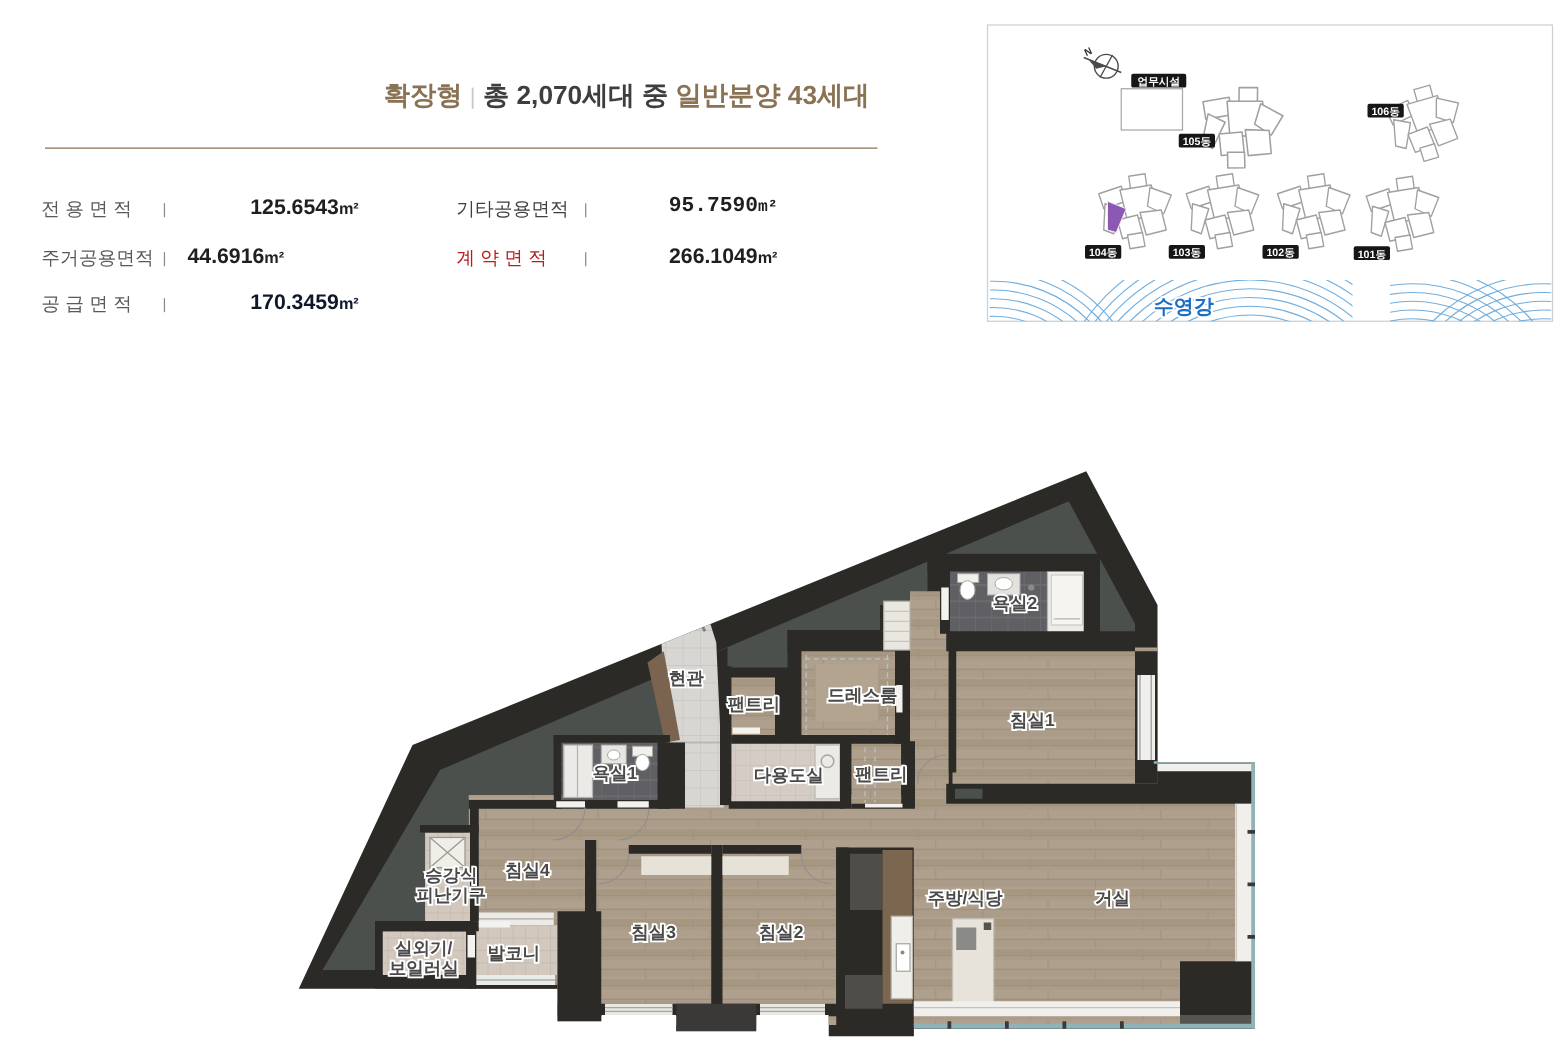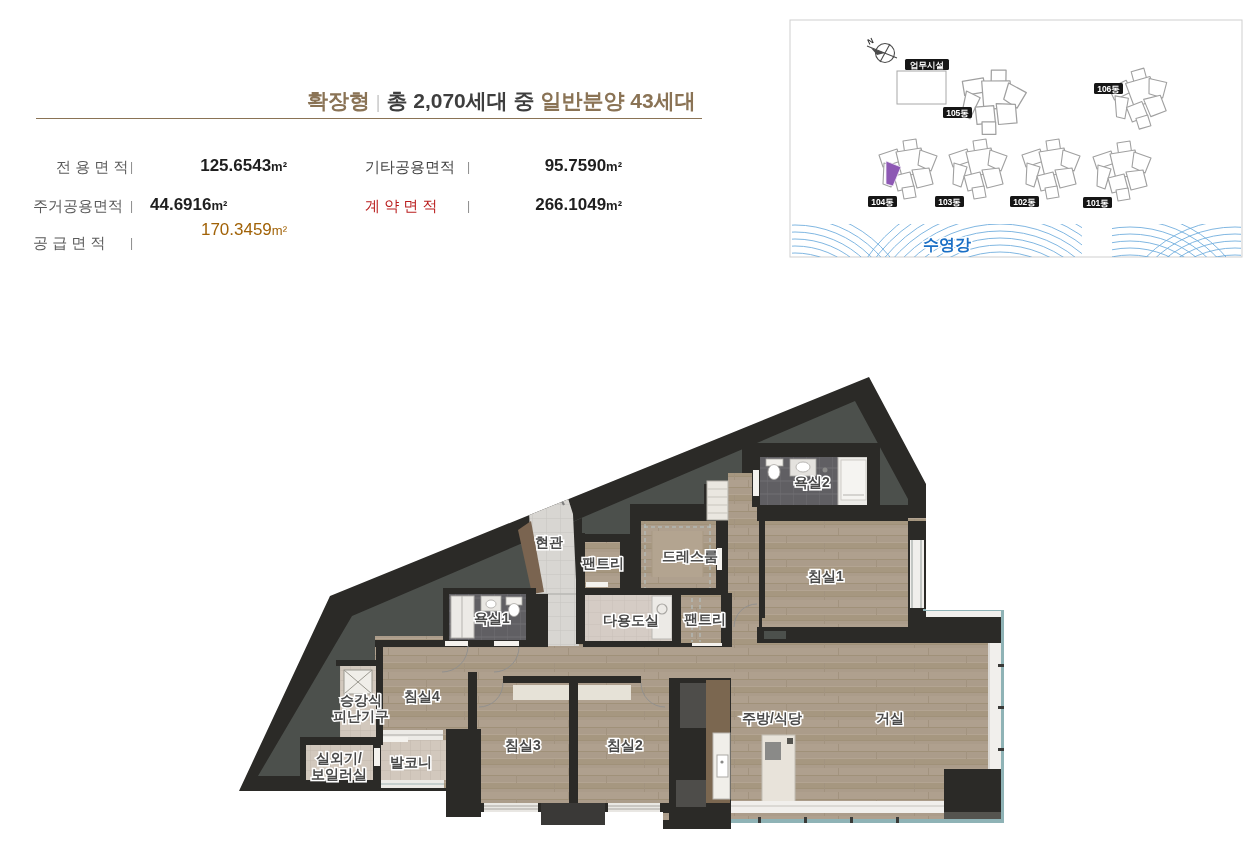--- a/index.html
+++ b/index.html
@@ -4,41 +4,41 @@
 <style>
 html,body{margin:0;padding:0;background:#ffffff;font-family:"Liberation Sans",sans-serif;}
 #page{position:relative;width:1250px;height:850px;overflow:hidden;background:#fff;}
 .abs{position:absolute;white-space:nowrap;}
 </style>
 </head>
 <body>
 <div id="page">
 
 
-<div class="abs" style="left:307px;top:62px;font-size:21px;font-weight:bold;color:#8a7355;margin-top:25px;">확장형 <span style="color:#c9c9c9;font-weight:normal;font-size:18px;">|</span> <span style="color:#3e3e3e;">총 2,070세대 중</span> 일반분양 43세대</div>
+<div class="abs" style="left:307px;top:62px;font-size:21px;font-weight:bold;color:#8a7355;">확장형 <span style="color:#c9c9c9;font-weight:normal;font-size:18px;">|</span> <span style="color:#3e3e3e;">총 2,070세대 중</span> 일반분양 43세대</div>
 
 <div class="abs" style="left:36px;top:118px;width:666px;height:1px;background:#8a7355;"></div>
 
-<div class="abs" style="left:33px;top:158px;font-size:15px;color:#5a5a5a;margin-left:23px;">전 용 면 적</div>
+<div class="abs" style="left:33px;top:158px;font-size:15px;color:#5a5a5a;">전 용 면 적</div>
 <div class="abs" style="left:130px;top:160px;font-size:12px;color:#8a8a8a;">|</div>
 <div class="abs" style="left:150px;top:156px;width:137px;text-align:right;font-size:17px;font-weight:bold;color:#1f1f1f;">125.6543<span style="font-size:13px;">m²</span></div>
 <div class="abs" style="left:365px;top:158px;font-size:15px;color:#404040;">기타공용면적</div>
 <div class="abs" style="left:467px;top:160px;font-size:12px;color:#8a8a8a;">|</div>
-<div class="abs" style="left:480px;top:156px;width:142px;text-align:right;font-size:17px;font-weight:bold;color:#1f1f1f;">95.7590<span style="font-size:13px;">m²</span></div>
+<div class="abs" style="left:480px;top:156px;width:142px;text-align:right;font-size:17px;font-weight:bold;color:#1f1f1f;font-family:Liberation Mono, monospace;">95.7590<span style="font-size:13px;">m²</span></div>
 
 <div class="abs" style="left:33px;top:197px;font-size:15px;color:#5a5a5a;">주거공용면적</div>
 <div class="abs" style="left:130px;top:199px;font-size:12px;color:#8a8a8a;">|</div>
 <div class="abs" style="left:150px;top:195px;width:137px;font-size:17px;font-weight:bold;color:#1f1f1f;">44.6916<span style="font-size:13px;">m²</span></div>
 <div class="abs" style="left:365px;top:197px;font-size:15px;color:#b91c1c;">계 약 면 적</div>
 <div class="abs" style="left:467px;top:199px;font-size:12px;color:#8a8a8a;">|</div>
 <div class="abs" style="left:480px;top:195px;width:142px;text-align:right;font-size:17px;font-weight:bold;color:#1f1f1f;">266.1049<span style="font-size:13px;">m²</span></div>
 
 <div class="abs" style="left:33px;top:234px;font-size:15px;color:#5a5a5a;">공 급 면 적</div>
 <div class="abs" style="left:130px;top:236px;font-size:12px;color:#8a8a8a;">|</div>
-<div class="abs" style="left:150px;top:220px;width:137px;text-align:right;font-size:17px;font-weight:normal;color:#a16207;">170.3459<span style="font-size:13px;">m²</span></div>
+<div class="abs" style="left:150px;top:232px;width:137px;text-align:right;font-size:17px;font-weight:bold;color:#0f172a;">170.3459<span style="font-size:13px;">m²</span></div>
 
 <svg class="abs" style="left:0;top:0;" width="1250" height="850" viewBox="0 0 1250 850">
 <defs>
 <pattern id="wd" width="90" height="24" patternUnits="userSpaceOnUse">
   <rect width="90" height="24" fill="#ab9c8a"></rect>
   <rect y="0" width="90" height="7" fill="#afa08e"></rect>
   <rect y="15" width="90" height="5" fill="#a69780"></rect>
   <rect y="7" width="90" height="1" fill="#a09179"></rect>
   <rect y="14" width="90" height="1" fill="#b3a492"></rect>
   <rect y="20" width="90" height="1" fill="#a09179"></rect>

